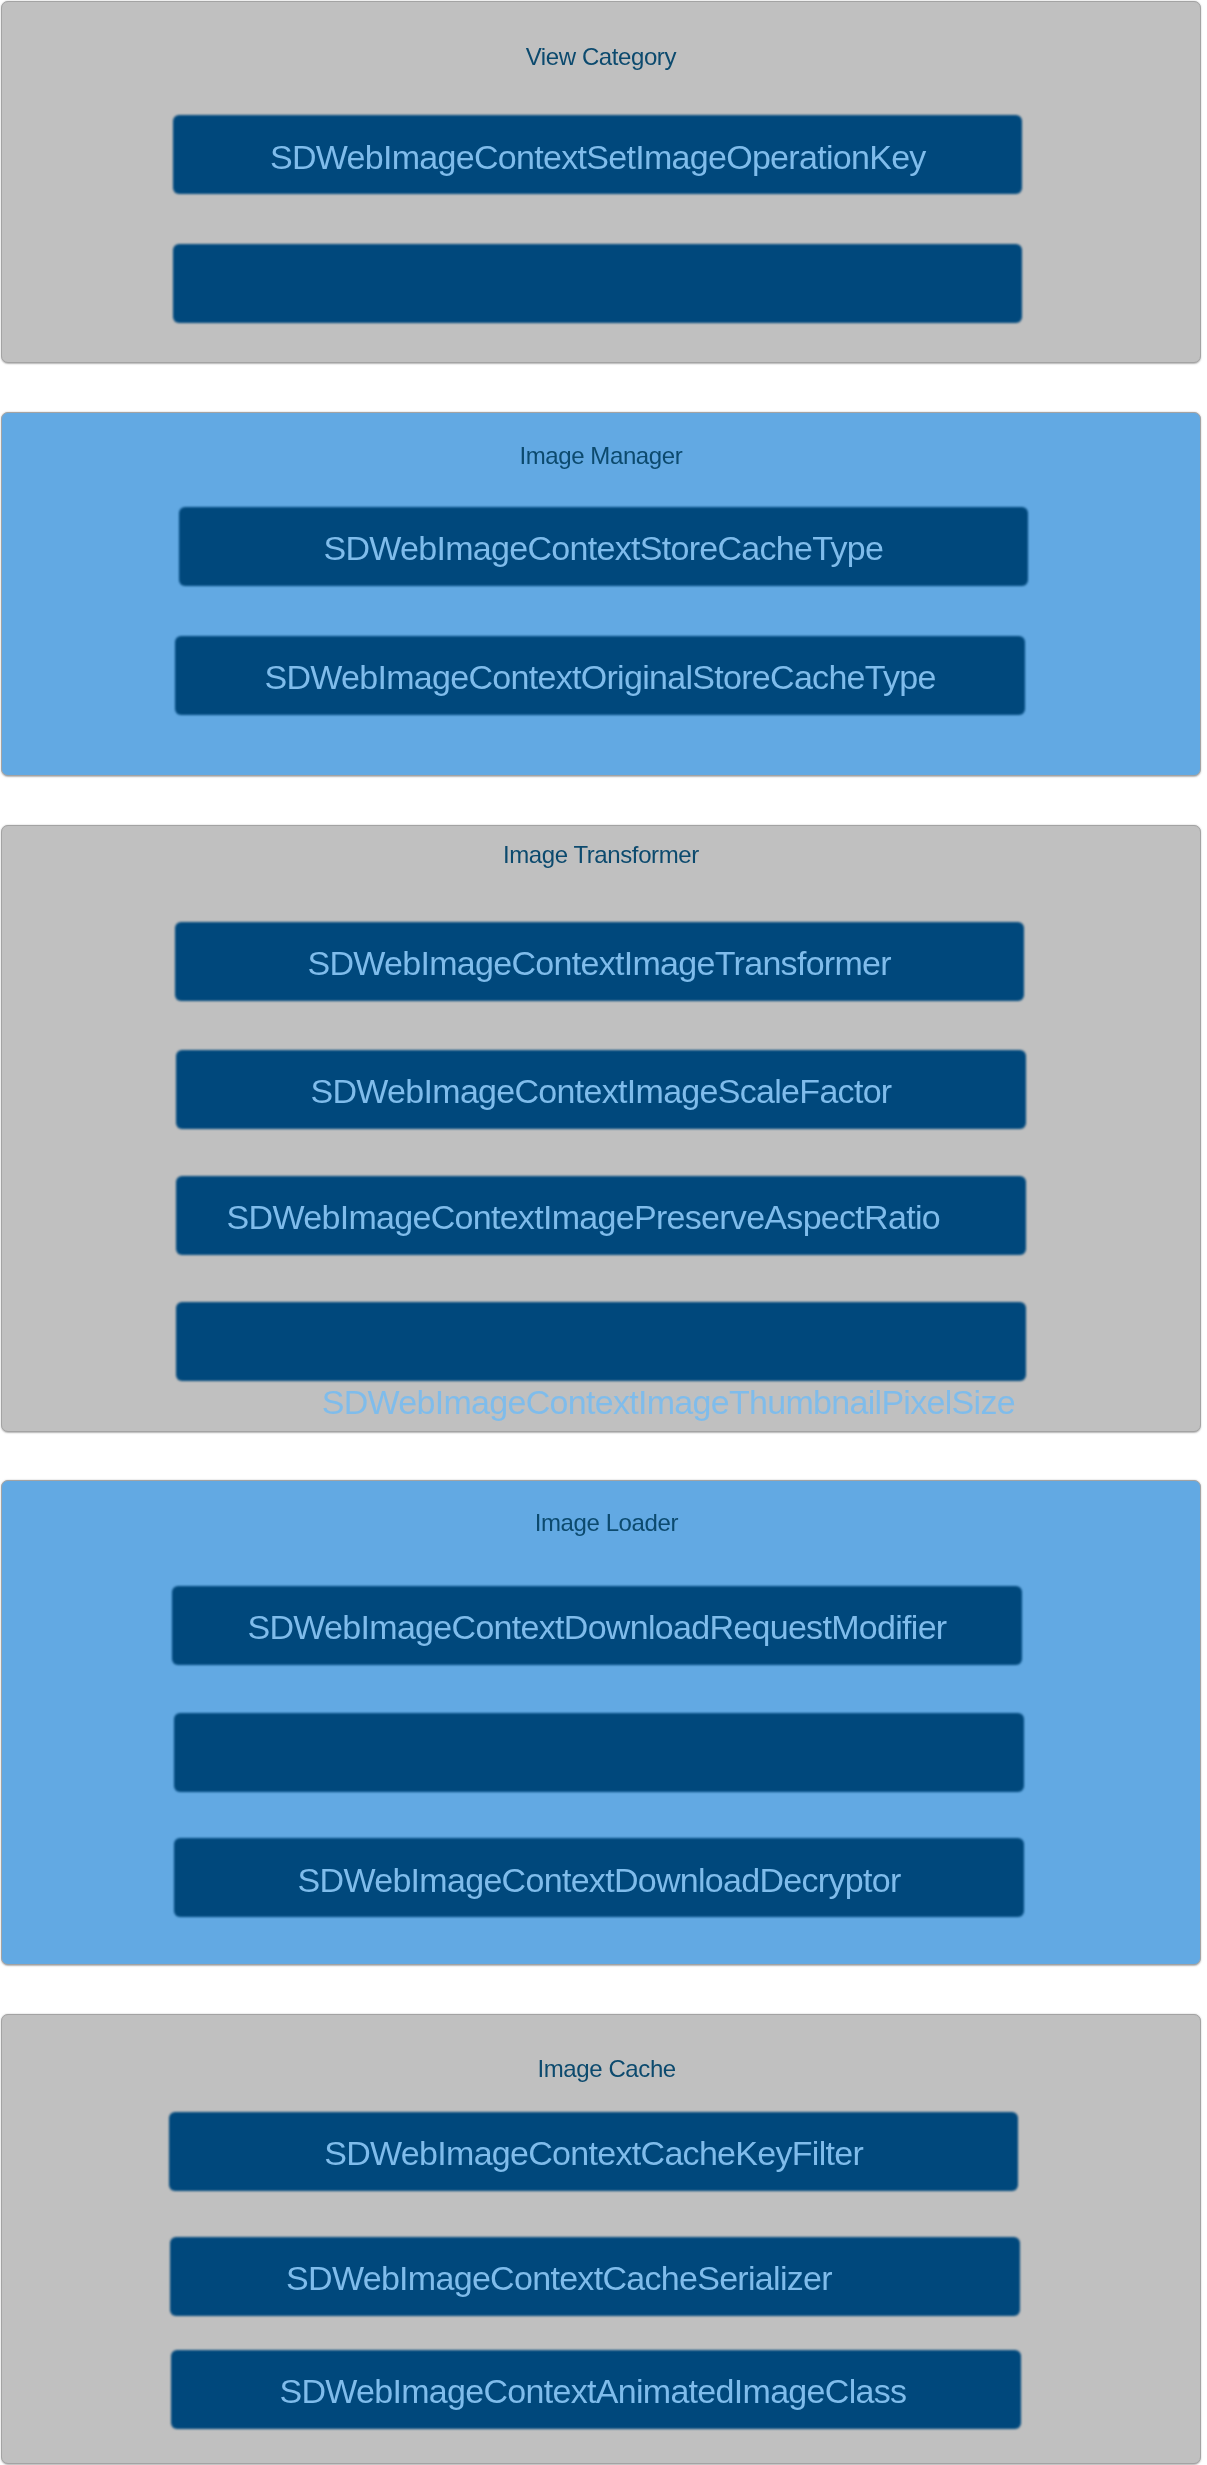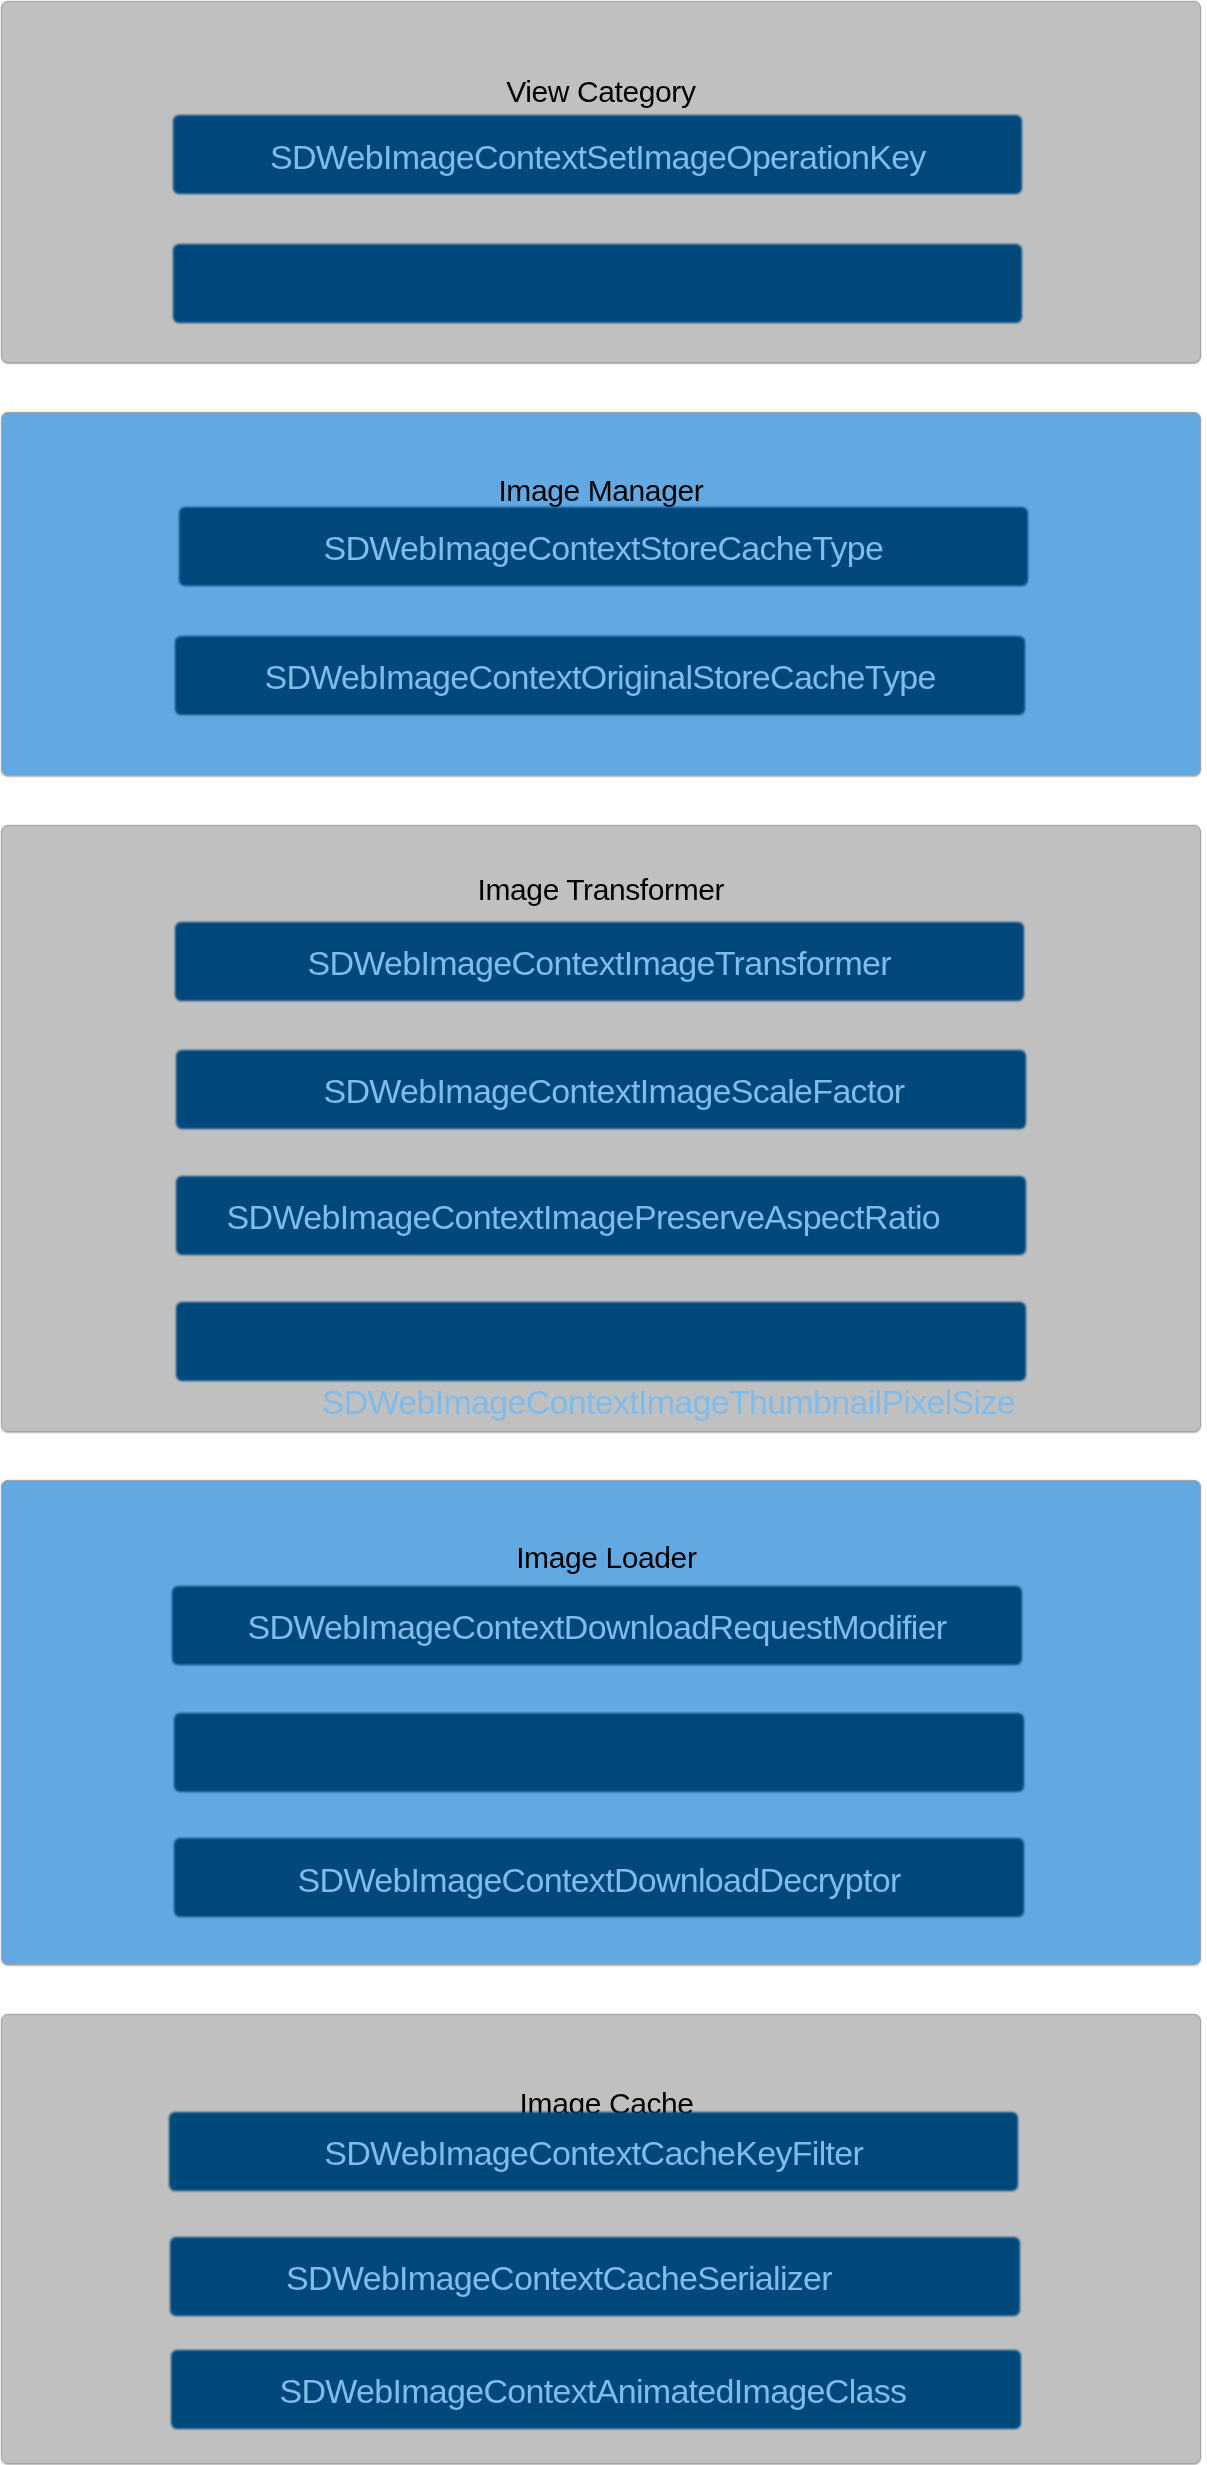--- a/index.html
+++ b/index.html
@@ -26,26 +26,25 @@
     box-sizing: border-box;
     border-radius: 7px;
     border: 1.3px solid #a3a3a3;
     box-shadow: 0 0.6px 1.6px rgba(120,120,120,0.55);
   }
   .group.gray { background: #c0c0c0; }
   .group.blue { background: #62a9e3; }
   .group-title {
     position: absolute;
     text-align: center;
-    color: #000000;
-    font-size: 30px;
+    color: #0c4a6e;
+    font-size: 24px;
     line-height: 34px;
     letter-spacing: -0.4px;
     white-space: nowrap;
-    margin-top: 35px;
   }
   .item {
     position: absolute;
     box-sizing: border-box;
     background: #00487c;
     border-radius: 6px;
     border: 0px solid transparent;
     filter: blur(0.8px);
   }
   .item-label {
@@ -71,21 +70,21 @@
     <div class="group-title" style="left: 0.85px; width: 1200px; top: 439.4px;">Image Manager</div>
     <div class="item" style="left: 178.6px; top: 506.6px; width: 849.4px; height: 79px;"></div>
     <div class="item-label" style="left: 178.6px; width: 849.4px; top: 531px;">SDWebImageContextStoreCacheType</div>
     <div class="item" style="left: 175.4px; top: 635.8px; width: 849.4px; height: 79px;"></div>
     <div class="item-label" style="left: 175.4px; width: 849.4px; top: 660.2px;">SDWebImageContextOriginalStoreCacheType</div>
     <div class="group gray" style="left: 0.85px; top: 824.75px; width: 1200px; height: 606.8px;"></div>
     <div class="group-title" style="left: 0.85px; width: 1200px; top: 838px;">Image Transformer</div>
     <div class="item" style="left: 174.5px; top: 921.9px; width: 849.4px; height: 79px;"></div>
     <div class="item-label" style="left: 174.5px; width: 849.4px; top: 946.3px;">SDWebImageContextImageTransformer</div>
     <div class="item" style="left: 176.3px; top: 1049.5px; width: 849.4px; height: 79px;"></div>
-    <div class="item-label" style="left: 176.3px; width: 849.4px; top: 1073.9px; margin-left: 13px;">SDWebImageContextImageScaleFactor</div>
+    <div class="item-label" style="left: 176.3px; width: 849.4px; top: 1073.9px;">SDWebImageContextImageScaleFactor</div>
     <div class="item" style="left: 176.3px; top: 1175.8px; width: 849.4px; height: 79px;"></div>
     <div class="item-label" style="left: 176.3px; width: 814px; top: 1200.2px;">SDWebImageContextImagePreserveAspectRatio</div>
     <div class="item" style="left: 176.3px; top: 1301.9px; width: 849.4px; height: 79px;"></div>
     <div class="item-label" style="left: 176.3px; width: 956px; top: 1385px; margin-left: 14px;">SDWebImageContextImageThumbnailPixelSize</div>
     <div class="group blue" style="left: 0.85px; top: 1480.2px; width: 1200px; height: 484.85px;"></div>
     <div class="group-title" style="left: 6.35px; width: 1200px; top: 1506.2px;">Image Loader</div>
     <div class="item" style="left: 172.3px; top: 1585.7px; width: 849.4px; height: 79px;"></div>
     <div class="item-label" style="left: 172.3px; width: 849.4px; top: 1610.1px;">SDWebImageContextDownloadRequestModifier</div>
     <div class="item" style="left: 174.4px; top: 1712.5px; width: 849.4px; height: 79px;"></div>
     <div class="item" style="left: 174.4px; top: 1838.3px; width: 849.4px; height: 79px;"></div>

